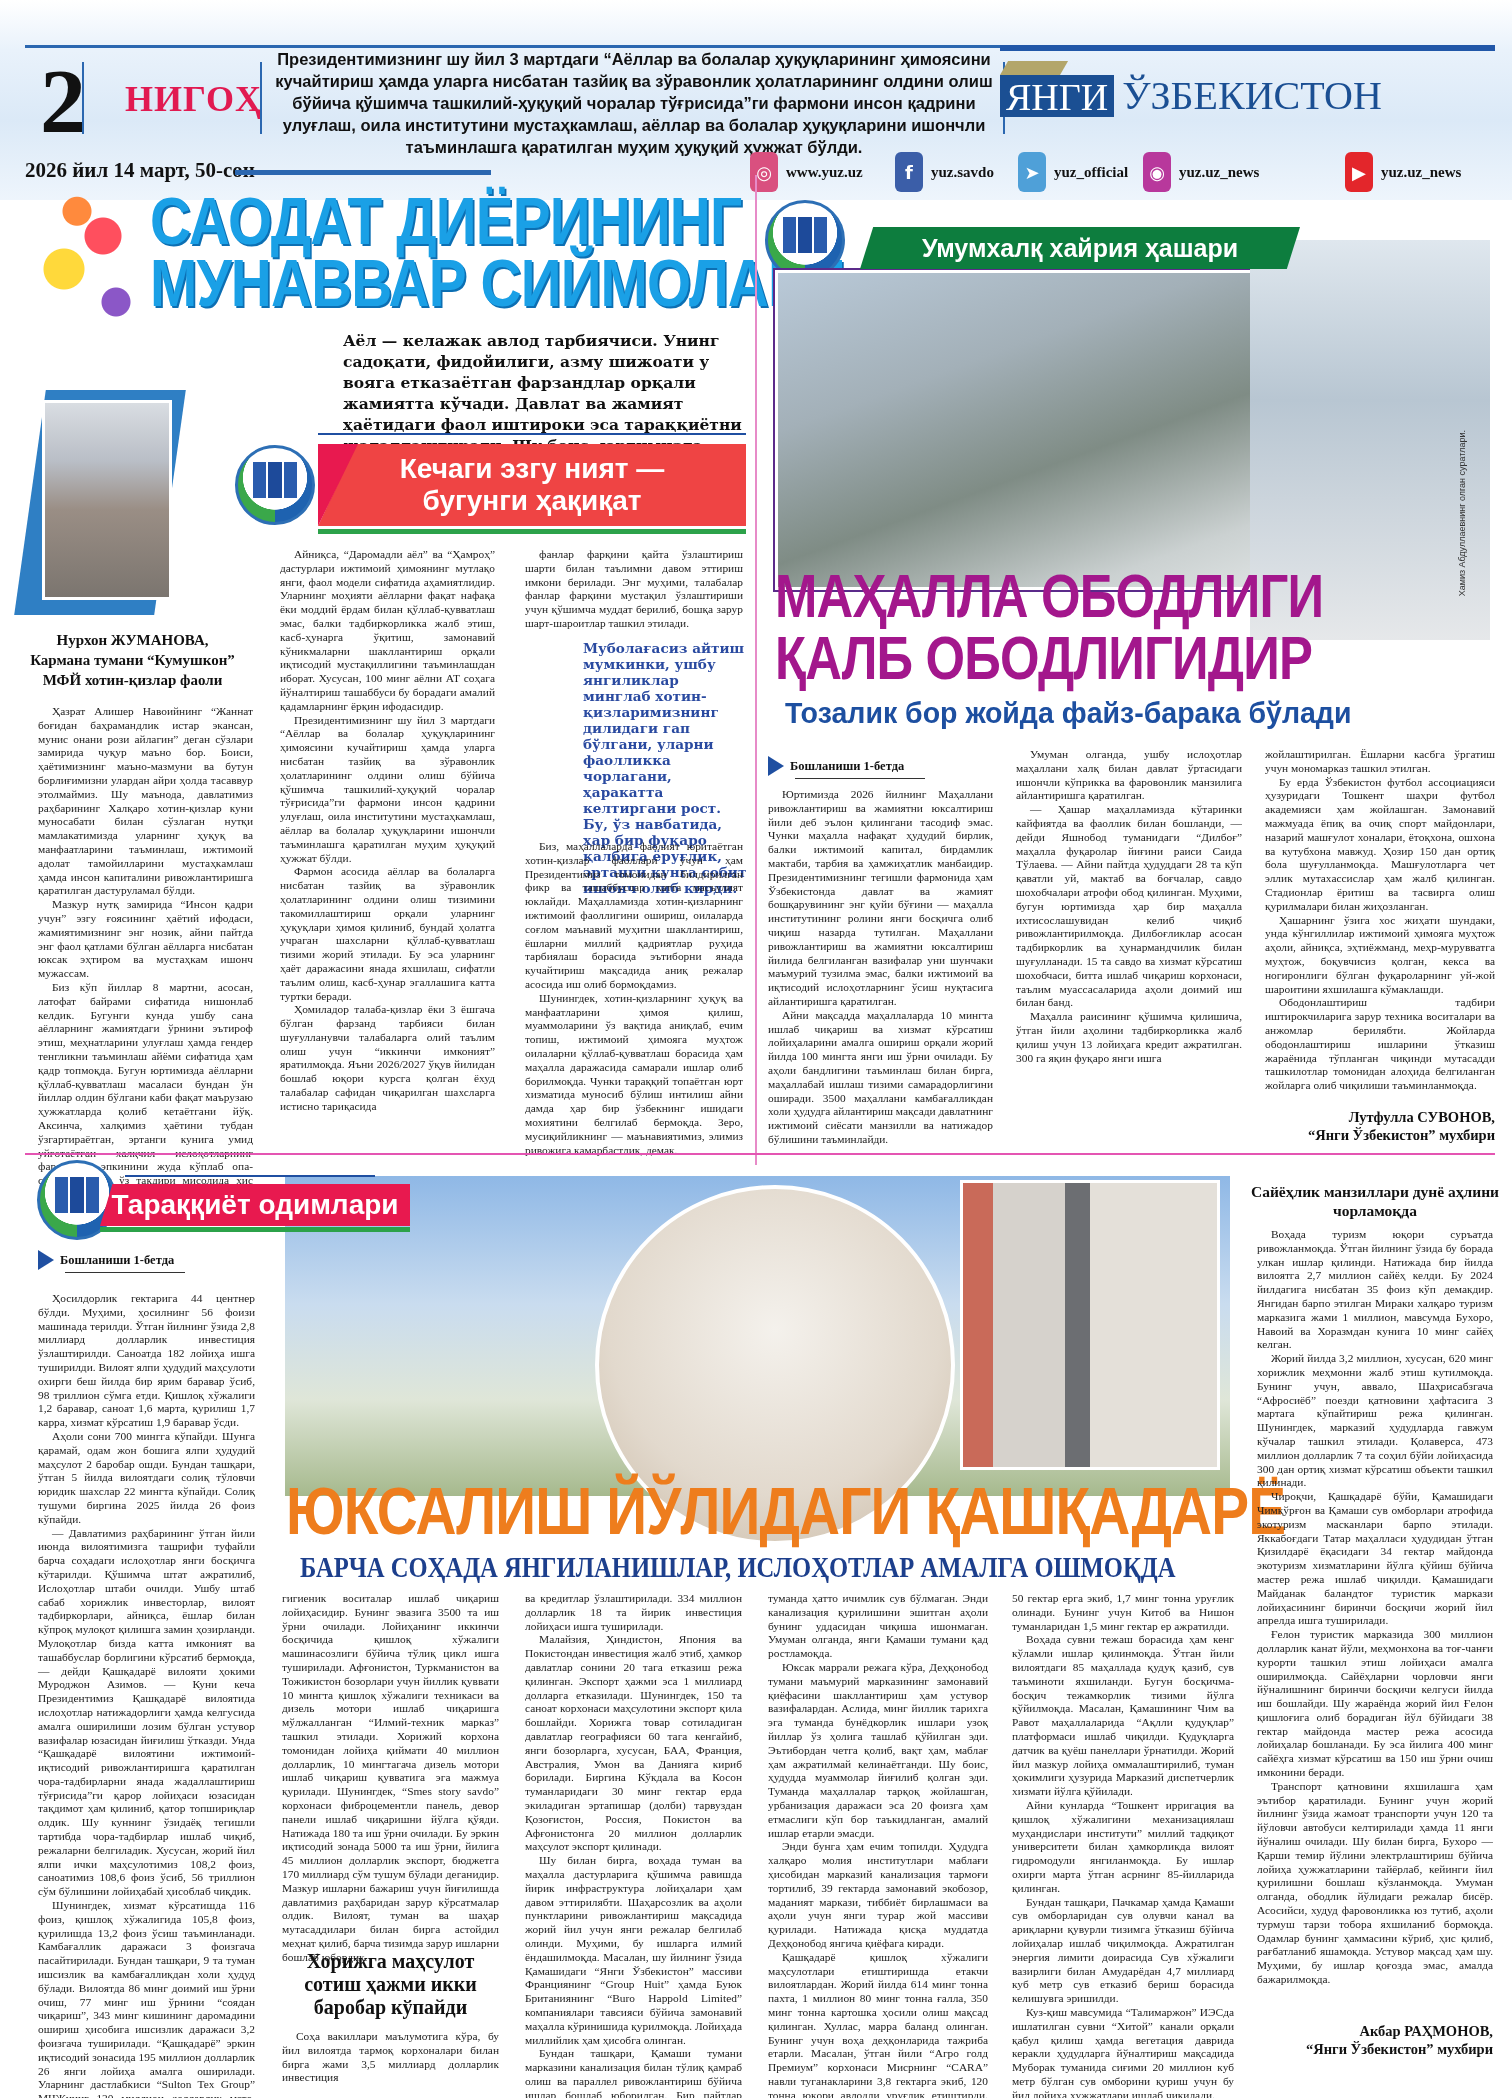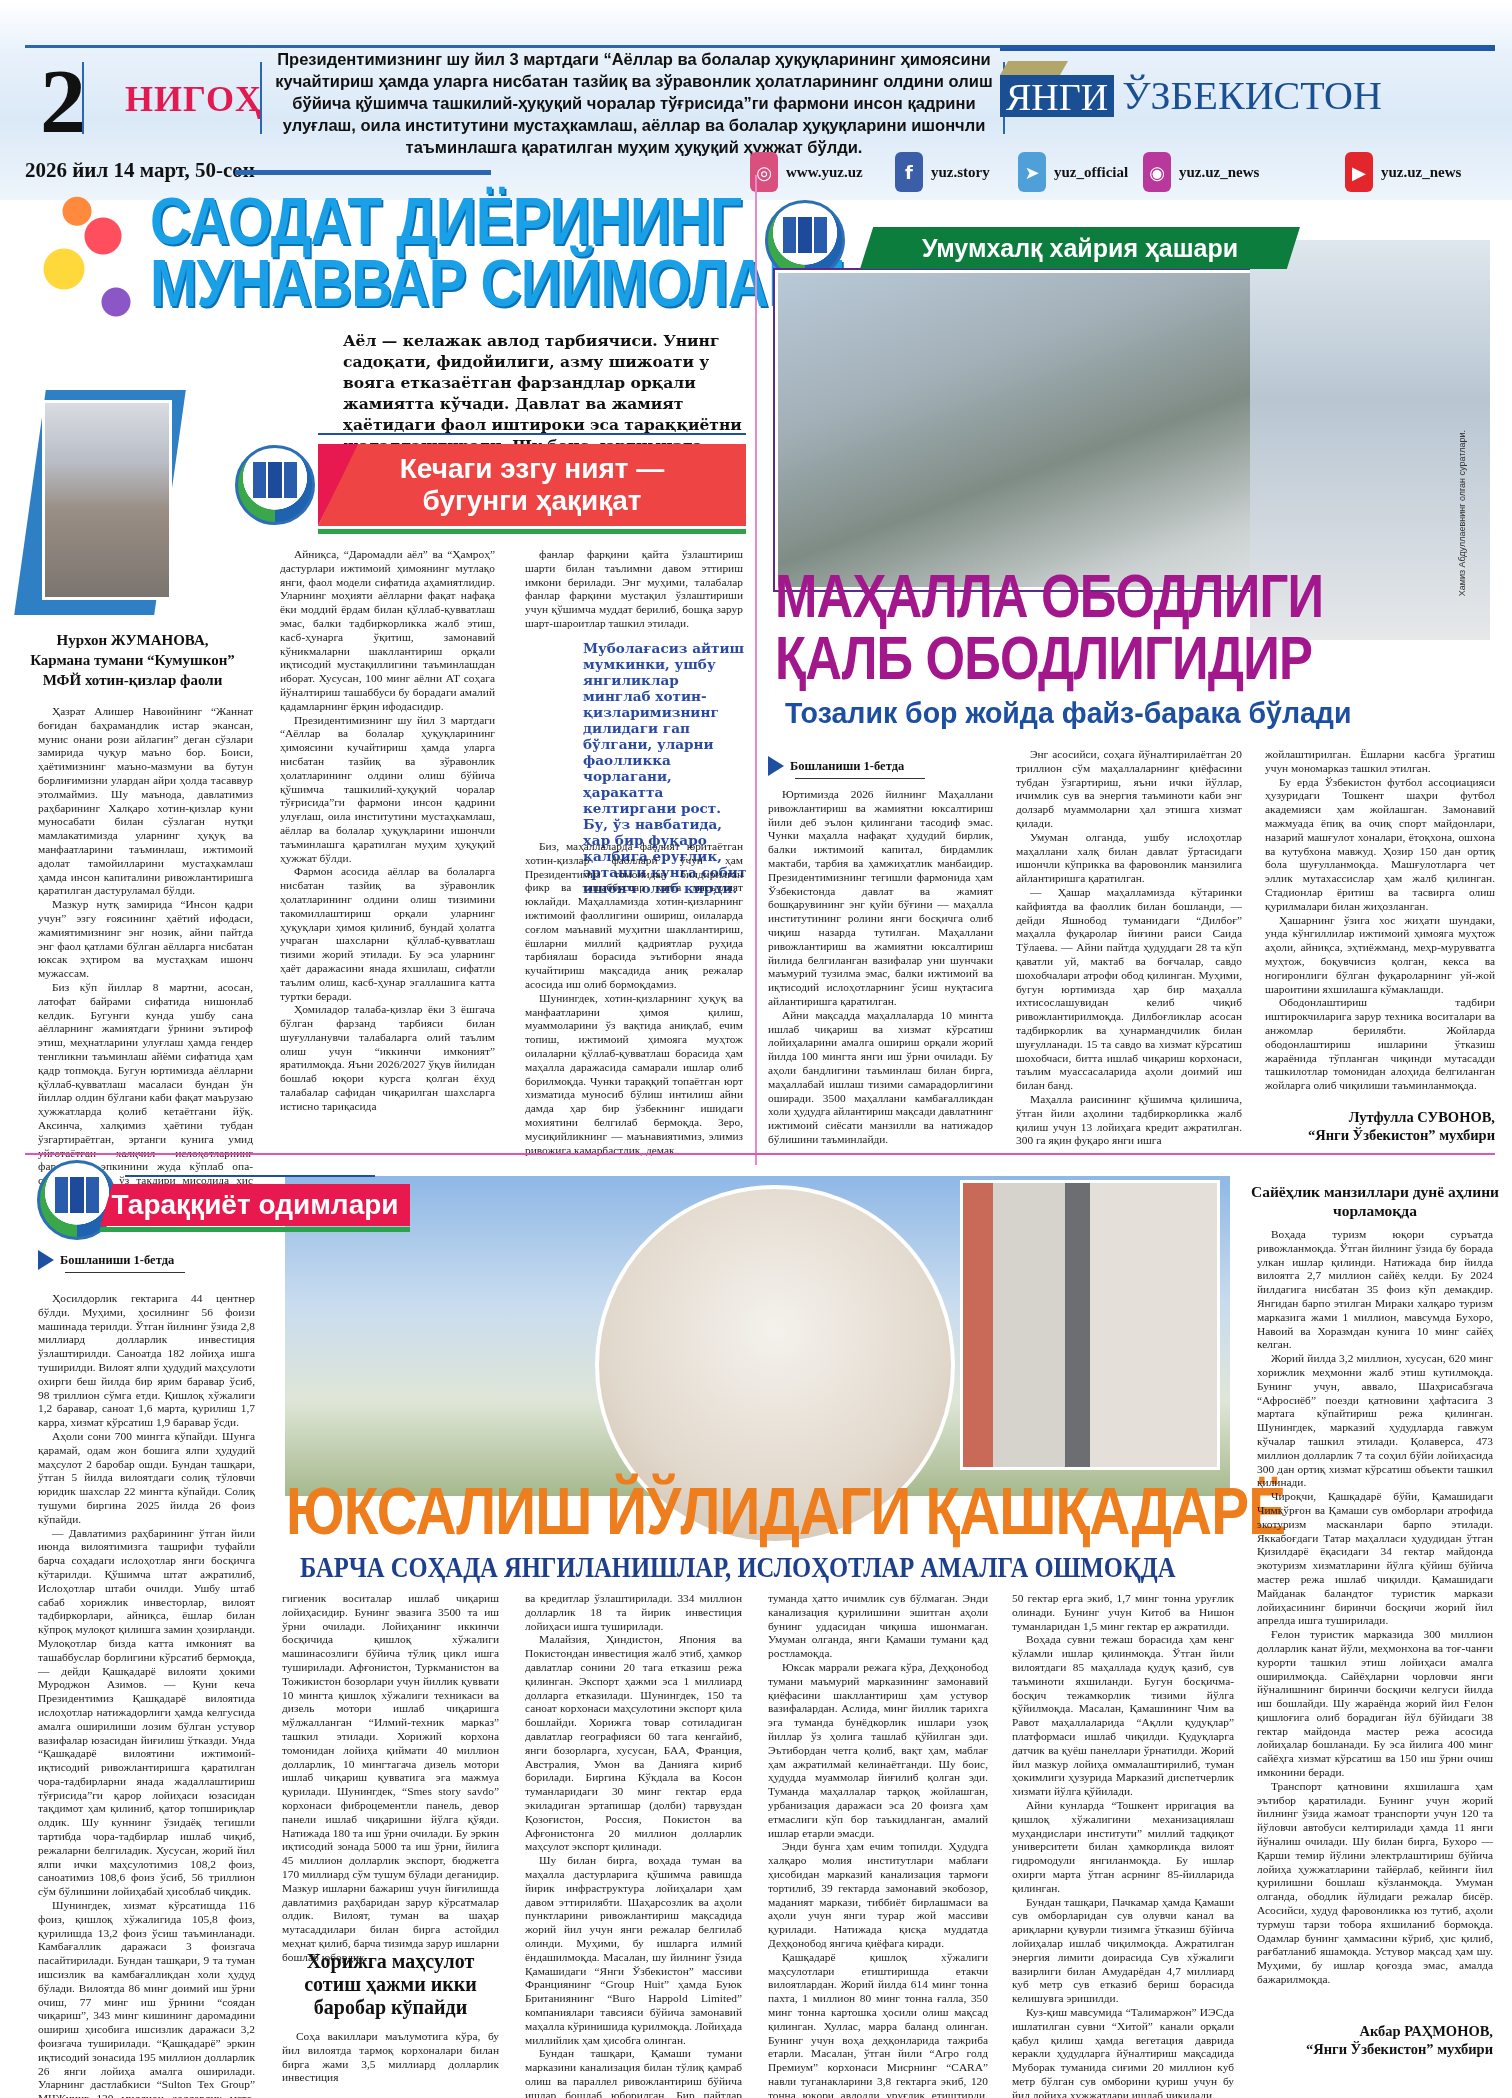--- a/index.html
+++ b/index.html
@@ -74,21 +74,21 @@
 </div>
 <div class="abs date">2026 йил 14 март, 50-сон</div>
 <div class="abs date-rule"></div>
 
 <div class="abs social" style="left:750px">
   <span class="soc-ico" style="background:#d9507f">◎</span>
   <span>www.yuz.uz</span>
 </div>
 <div class="abs social" style="left:895px">
   <span class="soc-ico" style="background:#3b5ea8">f</span>
-  <span>yuz.story</span>
+  <span>yuz.savdo</span>
 </div>
 <div class="abs social" style="left:1018px">
   <span class="soc-ico" style="background:#4fa0d8">➤</span>
   <span>yuz_official</span>
 </div>
 <div class="abs social" style="left:1143px">
   <span class="soc-ico" style="background:#b8389c">◉</span>
   <span>yuz.uz_news</span>
 </div>
 <div class="abs social" style="left:1345px">
@@ -160,21 +160,20 @@
 <div class="abs bosh" style="left:768px;top:756px">
   <span class="tri"></span>
   <span>Бошланиши 1-бетда</span>
 </div>
 <div class="abs" style="left:795px;top:778px;width:130px;height:1px;background:#333"></div>
 <div class="abs col" style="left:768px;top:788px;width:225px">
   <p>Юртимизда 2026 йилнинг Маҳаллани ривожлантириш ва жамиятни юксалтириш йили деб эълон қилингани тасодиф эмас. Чунки маҳалла нафақат ҳудудий бирлик, балки ижтимоий капитал, бирдамлик мактаби, тарбия ва ҳамжиҳатлик манбаидир. Президентимизнинг тегишли фармонида ҳам Ўзбекистонда давлат ва жамият бошқарувининг энг қуйи бўғини — маҳалла институтининг ролини янги босқичга олиб чиқиш назарда тутилган. Маҳаллани ривожлантириш ва жамиятни юксалтириш йилида белгиланган вазифалар уни шунчаки маъмурий тузилма эмас, балки ижтимоий ва иқтисодий ислоҳотларнинг ўсиш нуқтасига айлантиришга қаратилган.</p>
   <p>Айни мақсадда маҳаллаларда 10 мингта ишлаб чиқариш ва хизмат кўрсатиш лойиҳаларини амалга ошириш орқали жорий йилда 100 мингта янги иш ўрни очилади. Бу аҳоли бандлигини таъминлаш билан бирга, маҳаллабай ишлаш тизими самарадорлигини оширади. 3500 маҳаллани камбағалликдан холи ҳудудга айлантириш мақсади давлатнинг ижтимоий сиёсати манзилли ва натижадор бўлишини таъминлайди.</p>
 </div>
 <div class="abs col" style="left:1016px;top:748px;width:226px">
-  <p>Энг асосийси, соҳага йўналтирилаётган 20 триллион сўм маҳаллаларнинг қиёфасини тубдан ўзгартириш, яъни ички йўллар, ичимлик сув ва энергия таъминоти каби энг долзарб муаммоларни ҳал этишга хизмат қилади.</p>
   <p>Умуман олганда, ушбу ислоҳотлар маҳаллани халқ билан давлат ўртасидаги ишончли кўприкка ва фаровонлик манзилига айлантиришга қаратилган.</p>
   <p>— Ҳашар маҳалламизда кўтаринки кайфиятда ва фаоллик билан бошланди, — дейди Яшнобод туманидаги “Дилбоғ” маҳалла фуқаролар йиғини раиси Саида Тўлаева. — Айни пайтда ҳудуддаги 28 та кўп қаватли уй, мактаб ва боғчалар, савдо шохобчалари атрофи обод қилинган. Муҳими, бугун юртимизда ҳар бир маҳалла ихтисослашувидан келиб чиқиб ривожлантирилмоқда. Дилбоғликлар асосан тадбиркорлик ва ҳунармандчилик билан шуғулланади. 15 та савдо ва хизмат кўрсатиш шохобчаси, битта ишлаб чиқариш корхонаси, таълим муассасаларида аҳоли доимий иш билан банд.</p>
   <p>Маҳалла раисининг қўшимча қилишича, ўтган йили аҳолини тадбиркорликка жалб қилиш учун 13 лойиҳага кредит ажратилган. 300 га яқин фуқаро янги ишга</p>
 </div>
 <div class="abs col" style="left:1265px;top:748px;width:230px">
   <p style="text-indent:0">жойлаштирилган. Ёшларни касбга ўргатиш учун мономарказ ташкил этилган.</p>
   <p>Бу ерда Ўзбекистон футбол ассоциацияси ҳузуридаги Тошкент шаҳри футбол академияси ҳам жойлашган. Замонавий мажмуада ёпиқ ва очиқ спорт майдонлари, назарий машғулот хоналари, ётоқхона, ошхона ва кутубхона мавжуд. Ҳозир 150 дан ортиқ бола шуғулланмоқда. Машғулотларга чет эллик мутахассислар ҳам жалб қилинган. Стадионлар ёритиш ва тасвирга олиш қурилмалари билан жиҳозланган.</p>
   <p>Ҳашарнинг ўзига хос жиҳати шундаки, унда кўнгиллилар ижтимоий ҳимояга муҳтож аҳоли, айниқса, эҳтиёжманд, меҳр-мурувватга муҳтож, боқувчисиз қолган, кекса ва ногиронлиги бўлган фуқароларнинг уй-жой шароитини яхшилашга кўмаклашди.</p>
   <p>Ободонлаштириш тадбири иштирокчиларига зарур техника воситалари ва анжомлар берилябти. Жойларда ободонлаштириш ишларини ўтказиш жараёнида тўпланган чиқинди мутасадди ташкилотлар томонидан алоҳида белгиланган жойларга олиб чиқилиши таъминланмоқда.</p>
 </div>

